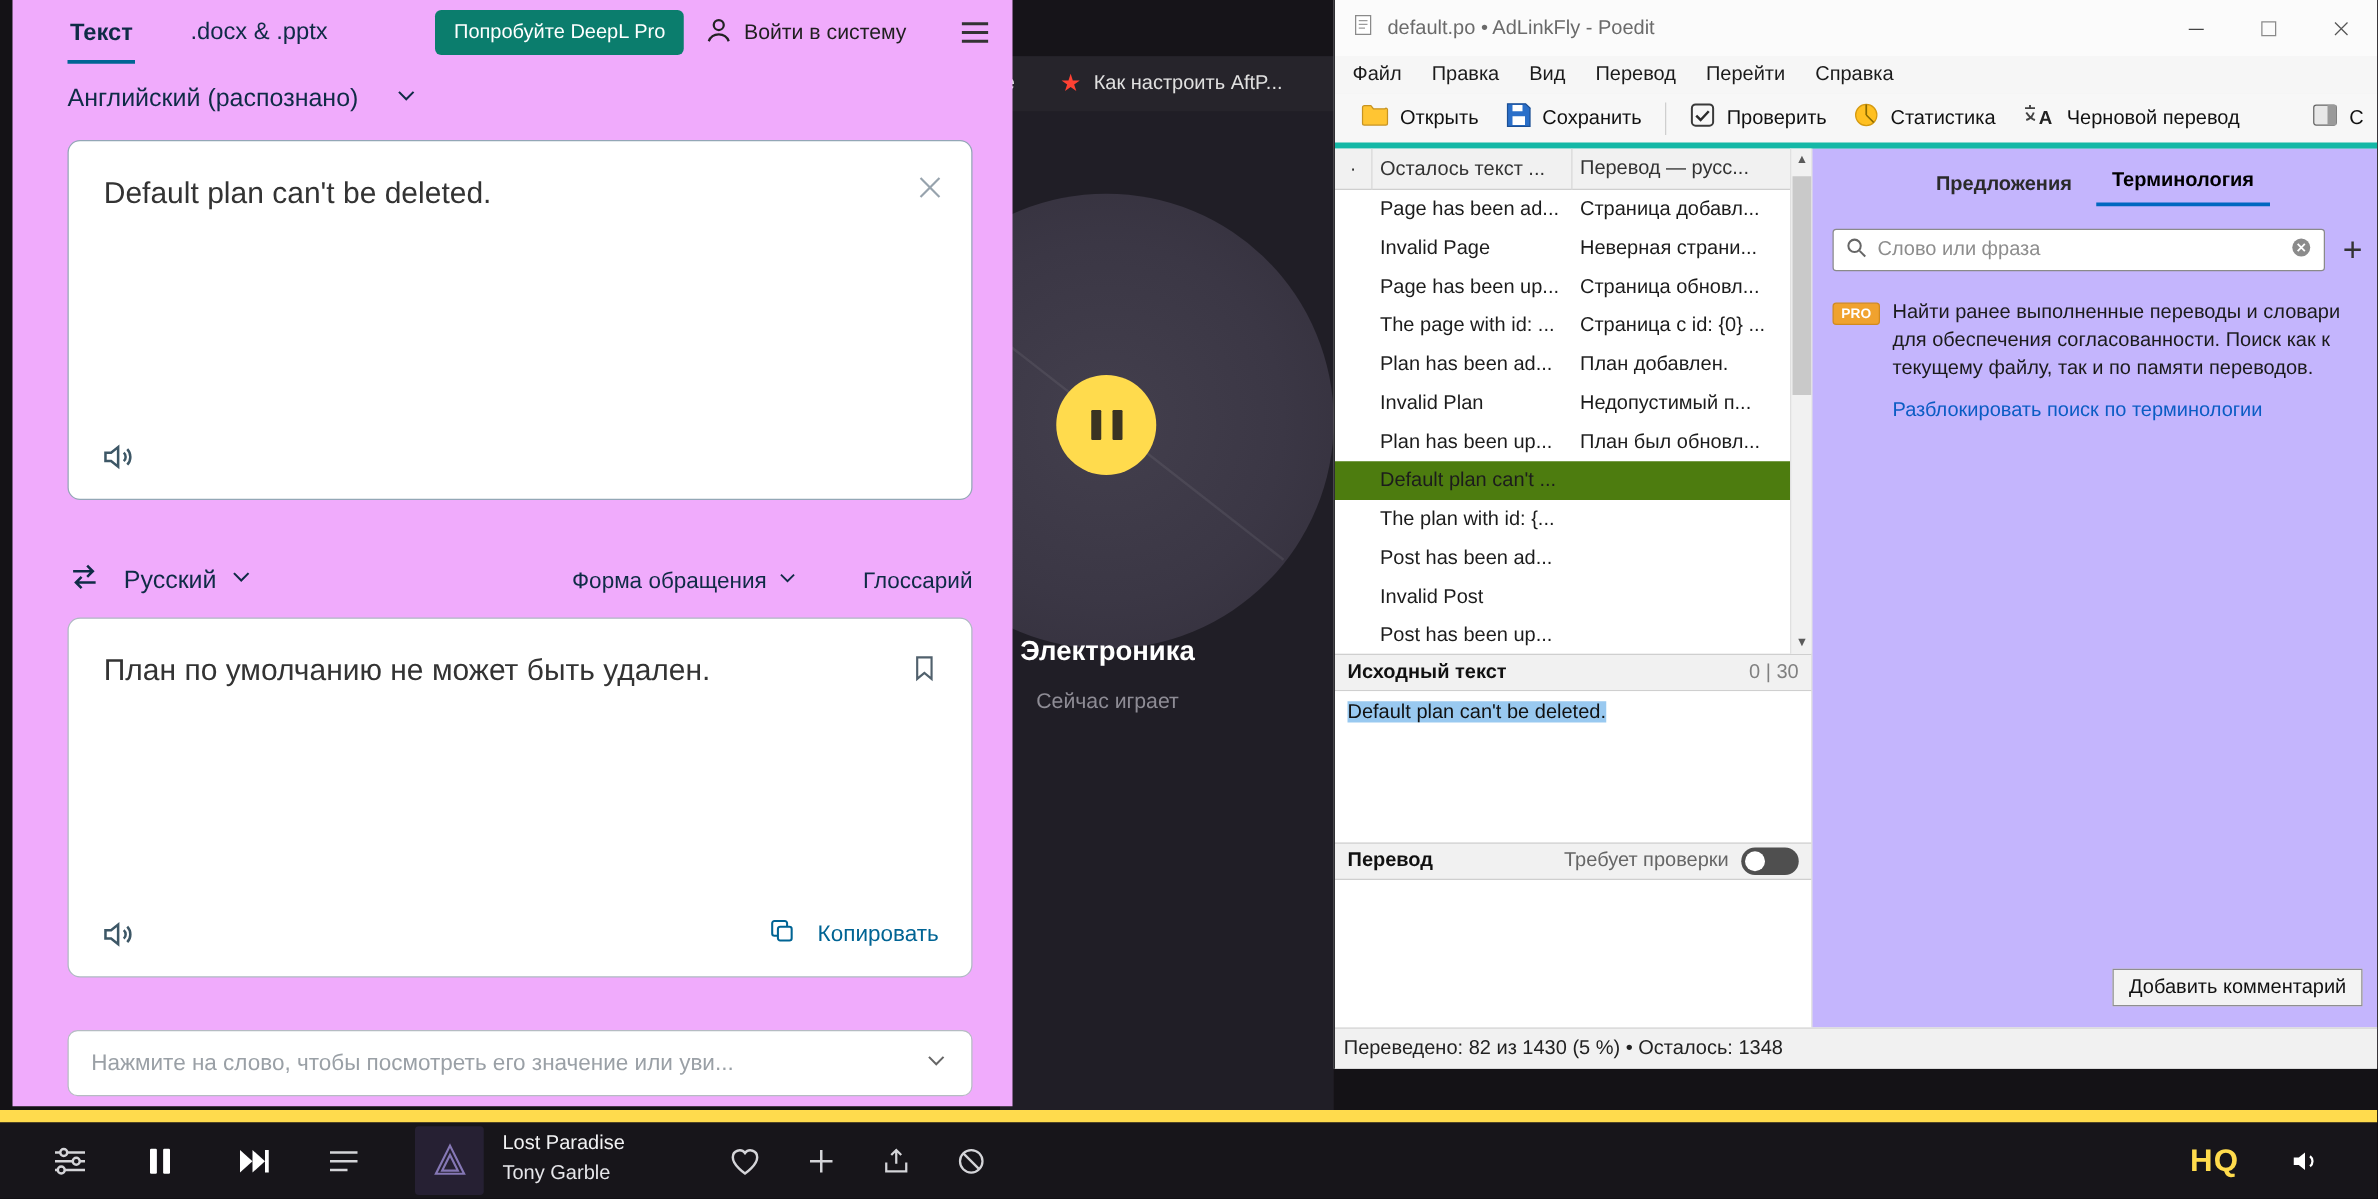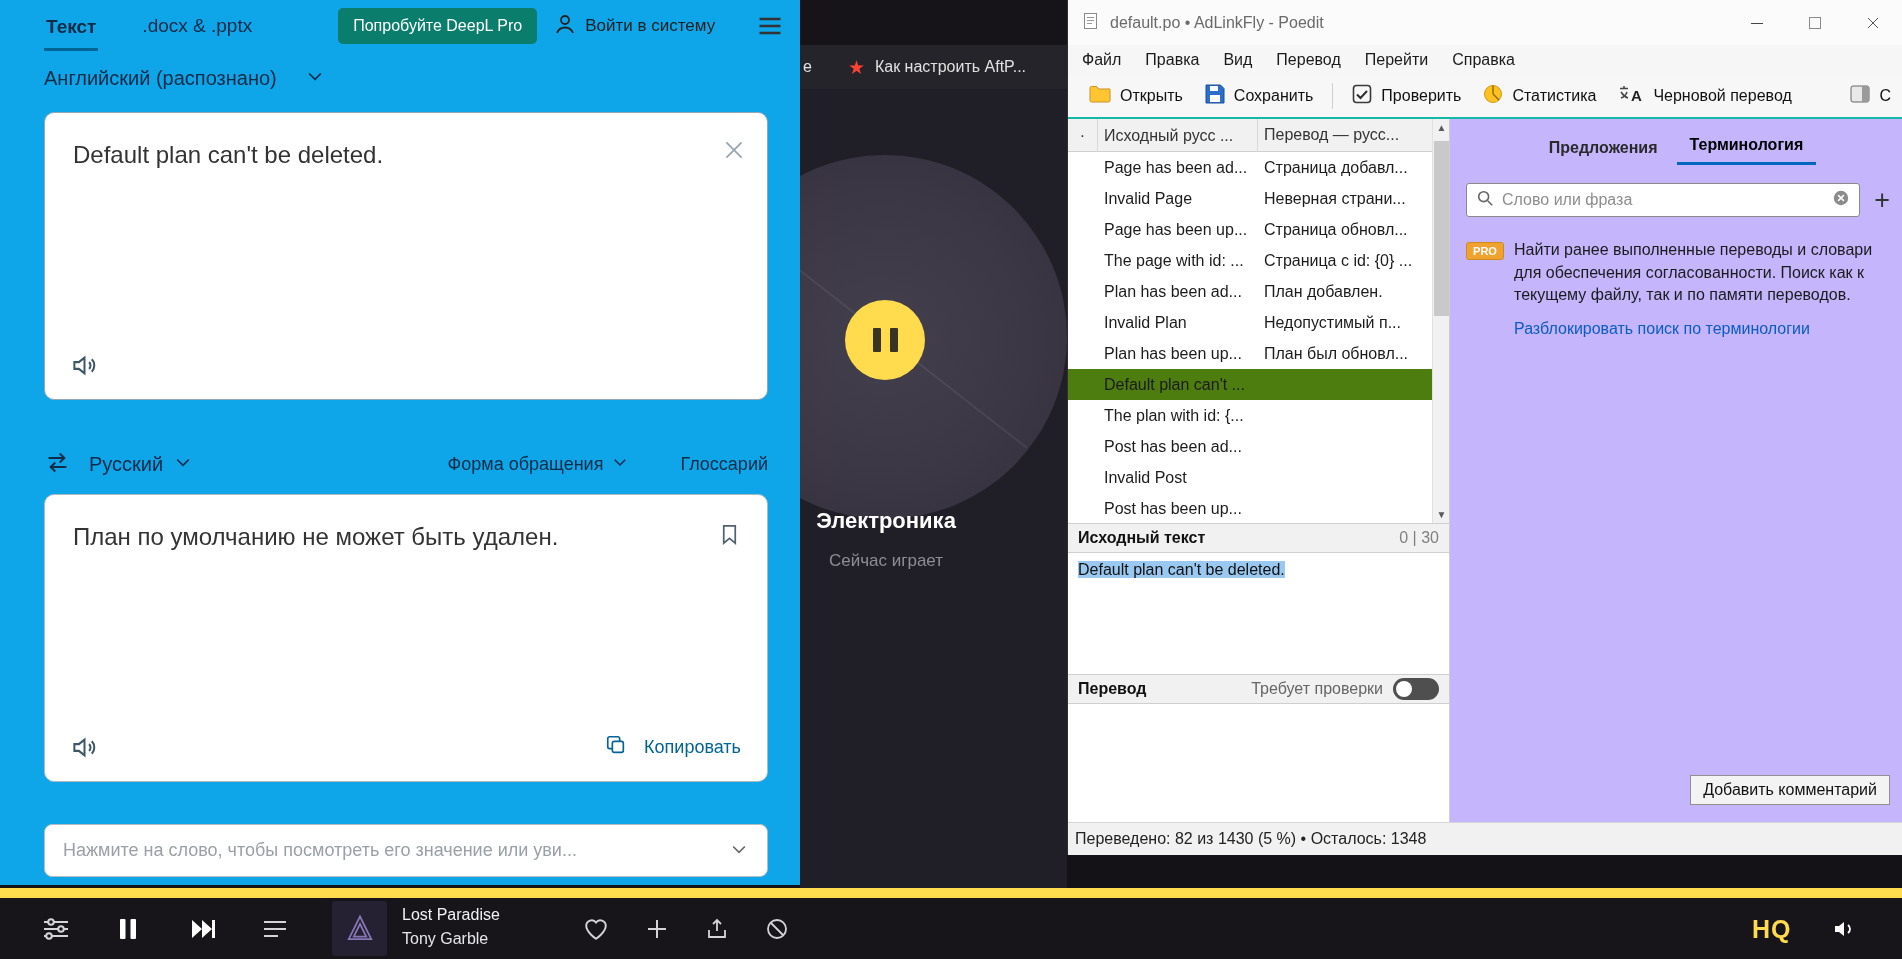--- a/index.html
+++ b/index.html
@@ -18,21 +18,21 @@
         background:radial-gradient(circle,#433f4d 0%,#3b3745 55%,#322e3a 100%);}
   .tonearm{position:absolute;left:50%;top:50%;width:360px;height:2px;background:rgba(255,255,255,0.07);
            transform:translate(-50%,-50%) rotate(38deg);}
   .pausebtn{position:absolute;left:45px;top:300px;width:80px;height:80px;border-radius:50%;background:#ffdb4d;
             display:flex;align-items:center;justify-content:center;gap:9px;cursor:default;}
   .pausebtn .bar{width:8px;height:24px;background:#3a3322;border-radius:1px;}
   .genre{position:absolute;left:0;top:508px;width:172px;text-align:center;color:#fff;font-size:22px;font-weight:700;}
   .nowplaying{position:absolute;left:0;top:551px;width:172px;text-align:center;color:#8e8c95;font-size:17px;}
 
   
-  .deepl{position:absolute;left:0;top:0;width:800px;height:885px;background:#0ea5e9;}
+  .deepl{position:absolute;left:10px;top:0;width:800px;height:885px;background:#f0abfc;}
   .dl-top{position:absolute;left:44px;right:16px;top:0;height:52px;display:flex;align-items:center;}
   .dl-tab{font-size:19px;color:#0f2b46;cursor:default;}
   .dl-tab.active{font-weight:700;padding:14px 2px 10px;border-bottom:3px solid #006494;}
   .dl-tab.docs{margin-left:44px;}
   .dl-pro{margin-left:86px;background:#0b7d6d;color:#fff;font-size:16px;padding:9px 15px;border:none;border-radius:5px;font-family:inherit;cursor:default;}
   .dl-login{margin-left:16px;display:flex;align-items:center;gap:8px;font-size:17px;color:#1f1f1f;}
   .dl-burger{margin-left:auto;display:flex;}
   .dl-srclang{position:absolute;left:44px;top:66px;display:flex;align-items:center;gap:28px;font-size:20px;color:#0f2b46;}
   .dl-box{position:absolute;left:44px;width:724px;height:288px;border:1.5px solid #93a7b6;border-radius:10px;background:#fff;}
   .dl-srcbox{top:112px;}
@@ -52,21 +52,21 @@
   .dl-dictph{flex:1;font-size:18px;color:#9aa0a6;white-space:nowrap;overflow:hidden;}
 
   
   .poedit{position:absolute;left:1067px;top:0;width:835px;height:855px;background:#f2f2f2;border-left:1px solid #2f2f33;overflow:hidden;}
   .pt-titlebar{position:absolute;left:0;top:0;right:0;height:45px;background:#fbfbfb;display:flex;align-items:center;padding-left:14px;}
   .pt-title{font-size:16px;color:#6a6a6a;margin-left:10px;}
   .pt-controls{margin-left:auto;display:flex;height:45px;}
   .pt-ctrl{width:58px;height:45px;display:flex;align-items:center;justify-content:center;}
   .pt-menubar{position:absolute;left:0;top:45px;right:0;height:30px;background:#f6f6f6;display:flex;align-items:center;padding-left:2px;}
   .pt-menu{padding:0 12px;font-size:16px;color:#1b1b1b;}
-  .pt-toolbar{position:absolute;left:0;top:75px;right:0;height:44px;background:#f7f7f7;border-bottom:2px solid #14b8a6;
+  .pt-toolbar{position:absolute;left:0;top:75px;right:0;height:44px;background:#f7f7f7;border-bottom:5px solid #14b8a6;
               display:flex;align-items:center;padding-left:10px;overflow:hidden;white-space:nowrap;}
   .tb-btn{display:flex;align-items:center;gap:9px;padding:6px 11px;font-size:16px;color:#111;flex:none;}
   .tb-sep{width:1px;height:26px;background:#cfcfcf;margin:0 8px;flex:none;}
   .tb-cut{margin-left:auto;}
   .pt-main{position:absolute;left:0;top:119px;right:0;bottom:33px;display:flex;}
   .pt-left{width:382px;position:relative;border-right:1px solid #cfcfcf;display:flex;flex-direction:column;background:#fff;flex:none;}
   .lst-header{height:33px;background:#f1f1f1;border-bottom:1px solid #cfcfcf;display:flex;align-items:center;font-size:16px;color:#333;flex:none;}
   .c-dot{width:30px;text-align:center;flex:none;}
   .c-src{width:160px;padding-left:6px;flex:none;white-space:nowrap;overflow:hidden;}
   .c-tgt{flex:1;padding-left:6px;white-space:nowrap;overflow:hidden;}
@@ -313,21 +313,21 @@
               <rect x="12" y="1" width="7" height="16" fill="#9a9a9a"></rect>
             </svg></span>
         <span>С</span>
       </div>
     </div>
 
     <div class="pt-main">
       <div class="pt-left">
         <div class="lst-header">
           <span class="c-dot">·</span>
-          <span class="c-src">Исходный русс ...</span>
+          <span class="c-src">Осталось текст ...</span>
           <span class="c-tgt">Перевод — русс...</span>
         </div>
         <div class="lst-rows">
           <div class="lst-row">
               <span class="c-dot"></span>
               <span class="c-src">Page has been ad...</span>
               <span class="c-tgt">Страница добавл...</span>
             </div>
           <div class="lst-row">
               <span class="c-dot"></span>

